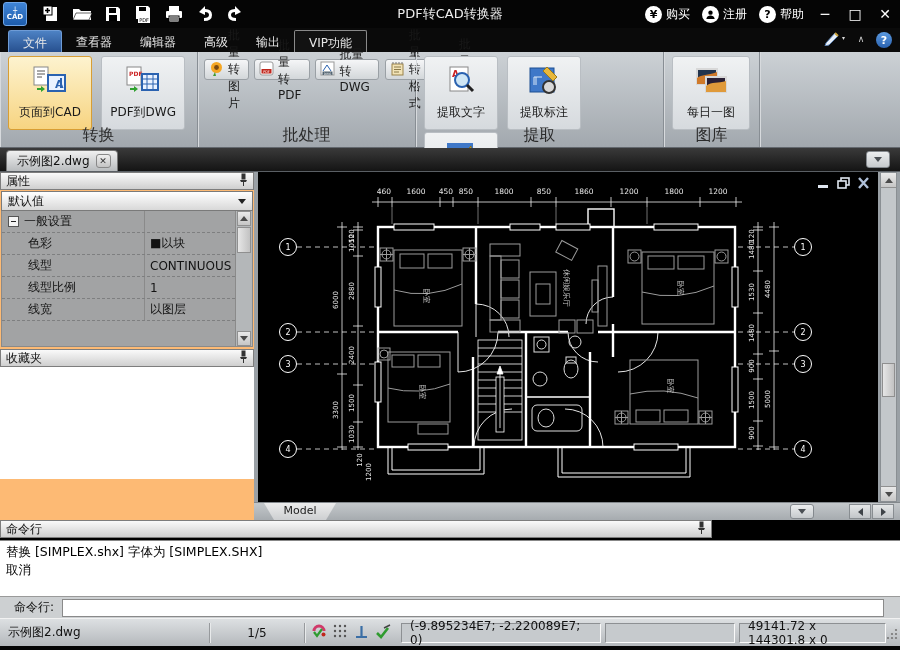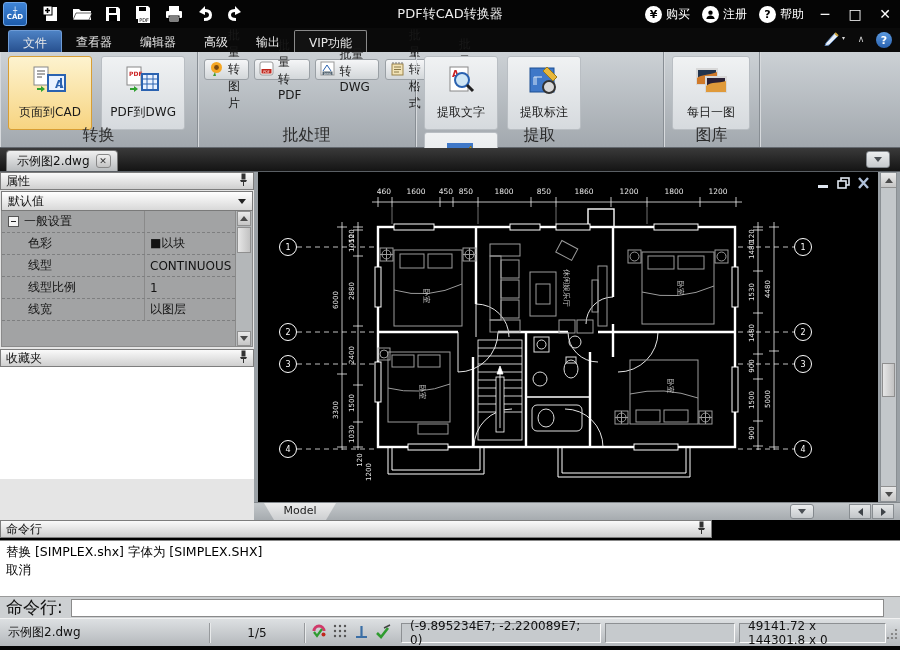--- a/index.html
+++ b/index.html
@@ -38,21 +38,21 @@
 
   
   .doctabs { position:absolute; left:0; top:148px; width:900px; height:24px; background:linear-gradient(#3a3a3a,#141414); border-bottom:1px solid #5a5f64; }
   .doctab { position:absolute; left:6px; bottom:0; height:21px; padding:0 6px 0 10px; background:linear-gradient(#f0f0f0,#b9bcbe); border:1px solid #777; border-bottom:none; border-radius:4px 4px 0 0; display:flex; align-items:center; gap:6px; font-size:12px; color:#111; }
   .tabclose { width:15px; height:14px; border:1px solid #888; border-radius:3px; background:linear-gradient(#efefef,#c4c4c4); color:#333; font-size:9px; line-height:12px; text-align:center; font-weight:bold; }
   .doctabs .chevbtn { position:absolute; right:10px; top:3px; }
   .chevbtn { width:24px; height:17px; border:1px solid #84898e; border-radius:3px; background:linear-gradient(#eceeef,#c6cacd); display:flex; align-items:center; justify-content:center; }
   .chevbtn .tri { width:0; height:0; border-left:4px solid transparent; border-right:4px solid transparent; border-top:5px solid #4a4f54; }
 
   
-  .sidebar { position:absolute; left:0; top:172px; width:254px; height:348px; background:#e5e5e5; }
+  .sidebar { position:absolute; left:0; top:172px; width:254px; height:348px; background:#fdba74; }
   .panelhdr { height:18px; background:linear-gradient(#fafafa,#cfcfcf); border:1px solid #7d7d7d; display:flex; align-items:center; font-size:12px; color:#111; padding:0 5px; justify-content:space-between; }
   .combo { height:20px; margin:1px 1px 0 1px; border:1px solid #7a7a7a; background:linear-gradient(#ffffff,#d8d8d8); display:flex; align-items:center; justify-content:space-between; padding:0 6px; font-size:12px; color:#111; }
   .combo .tri { width:0; height:0; border-left:4px solid transparent; border-right:4px solid transparent; border-top:5px solid #222; }
   .propgrid { position:relative; height:136px; background:#a2a3a4; border:1px solid #8a8a8a; border-top:none; margin:0 1px; overflow:hidden; }
   .prow { display:flex; height:22px; border-bottom:1px dashed #7e7f80; font-size:12px; color:#131313; align-items:center; }
   .prow .k { width:142px; padding-left:26px; }
   .prow.hdr .k { padding-left:6px; display:flex; align-items:center; gap:5px; }
   .prow .v { flex:1; border-left:1px solid #8a8a8a; padding-left:5px; height:100%; display:flex; align-items:center; }
   .minusbox { width:11px; height:11px; background:#f4f4f4; border:1px solid #555; position:relative; }
   .minusbox::after { content:""; position:absolute; left:2px; right:2px; top:4px; height:1px; background:#222; }
@@ -79,21 +79,21 @@
   .hscrollbtns { position:absolute; right:6px; top:1px; display:flex; gap:1px; }
   .sqbtn { width:22px; height:15px; background:linear-gradient(#e4e6e7,#c2c6c9); border:1px solid #888d91; display:flex; align-items:center; justify-content:center; }
   .tri-l { width:0;height:0;border-top:4px solid transparent;border-bottom:4px solid transparent;border-right:5px solid #3e4348;}
   .tri-r { width:0;height:0;border-top:4px solid transparent;border-bottom:4px solid transparent;border-left:5px solid #3e4348;}
   .modelbar .chevbtn { position:absolute; right:86px; top:1px; height:15px; }
 
   
   .cmdhdr { position:absolute; left:0; top:520px; width:712px; }
   .cmdtext { position:absolute; left:0; top:540px; width:900px; height:56px; background:#fff; border-top:1px solid #888; font-size:12.5px; color:#000000; padding:2px 6px; line-height:18px; }
   .cmdprompt { position:absolute; left:0; top:596px; width:900px; height:22px; background:#cdd0d2; border-top:1px solid #9a9a9a; display:flex; align-items:center; }
-  .cmdprompt .lbl { font-size:17px; color:#111; padding:0 8px 0 6px; }
+  .cmdprompt .lbl { font-size:12px; color:#111; padding:0 8px 0 6px;margin-left:8px; }
   .cmdprompt input { flex:1; height:18px; margin-right:16px; border:1px solid #8a8a8a; background:#fff; font-size:12px; }
 
   
   .statusbar { position:absolute; left:0; top:618px; width:900px; height:28px; background:linear-gradient(#dde0e2,#b4b8bc); border-top:1px solid #f2f2f2; display:flex; align-items:center; font-size:12px; color:#111; }
   .seg { height:20px; display:flex; align-items:center; padding:0 8px; border-right:1px solid #979a9d; box-shadow:1px 0 0 #e8eaeb; }
   .seg.sunken { border:1px solid #8d9093; border-bottom-color:#fafafa; border-right-color:#fafafa; background:#c6cacd; box-shadow:none; margin-left:4px; }
   .sico { display:flex; align-items:center; gap:6px; padding:0 6px; }
   .grip { position:absolute; right:2px; bottom:6px; width:12px; height:12px; }
   .botedge { position:absolute; left:0; top:646px; width:900px; height:4px; background:#050505; }
 

